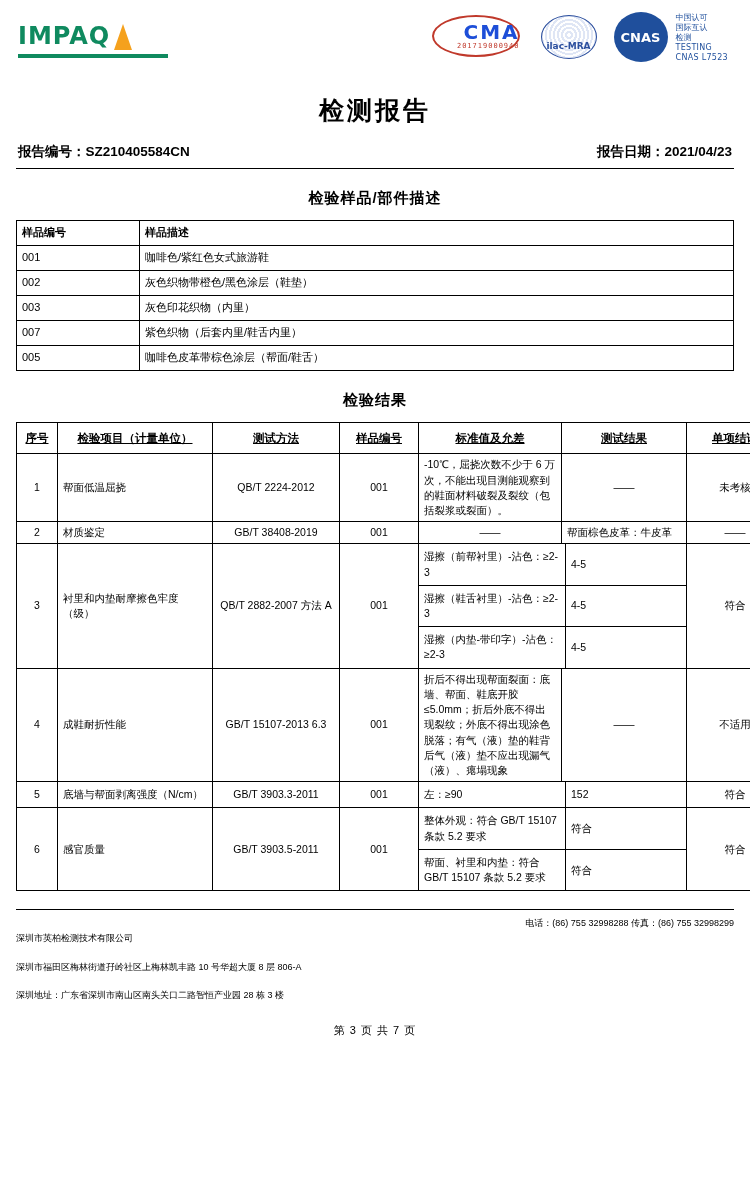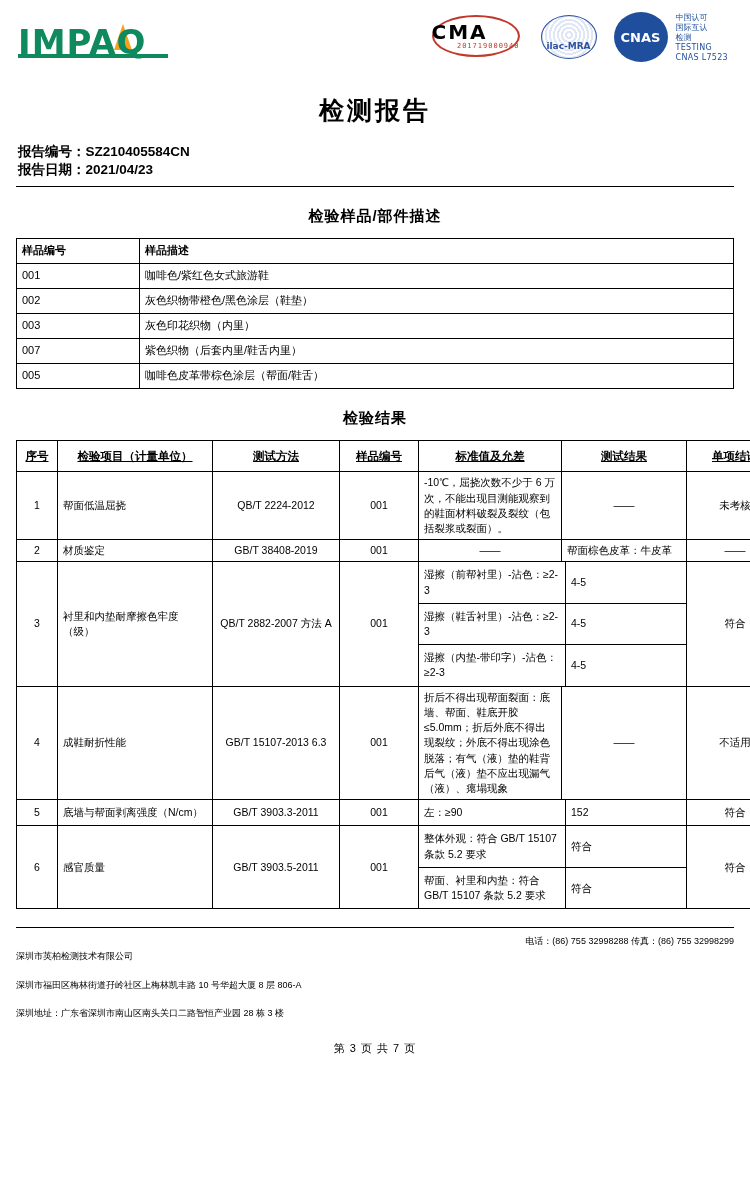--- a/index.html
+++ b/index.html
@@ -37,21 +37,21 @@
   }
   .logo-mark {
     position: relative;
     width: 150px;
     height: 46px;
   }
   .logo-text {
     position: absolute;
     left: 0;
     top: 8px;
-    font-size: 34px;
+    font-size: 24px;
     font-weight: bold;
     letter-spacing: 1px;
     color: #0f8a5f;
     font-family: "DejaVu Sans", sans-serif;
   }
   .logo-bar {
     position: absolute;
     left: 0;
     bottom: 2px;
     width: 150px;
@@ -94,24 +94,24 @@
     height: 42px;
     border: 2px solid #c0392b;
     border-radius: 50%;
     box-sizing: border-box;
   }
   .cma-letters {
     position: absolute;
     left: 0;
     top: 5px;
     width: 88px;
-    text-align: left;
+    text-align: right;
     font-size: 20px;
     font-weight: bold;
-    color: #000000;
+    color: #1d4ed8;
     letter-spacing: 2px;
     font-family: "DejaVu Sans", sans-serif;
   }
   .cma-num {
     position: absolute;
     left: 0;
     top: 27px;
     width: 88px;
     text-align: right;
     font-size: 7px;
@@ -192,21 +192,20 @@
     letter-spacing: 3px;
     margin: 18px 0 16px 0;
   }
   .meta-row {
     display: flex;
     justify-content: space-between;
     align-items: baseline;
     font-size: 13.5px;
     font-weight: bold;
     padding: 0 2px;
-    flex-direction: column;
   }
   .rule {
     border: none;
     border-top: 1px solid #000;
     margin: 7px 0 0 0;
   }
   .section-title {
     text-align: center;
     font-size: 15px;
     font-weight: bold;

